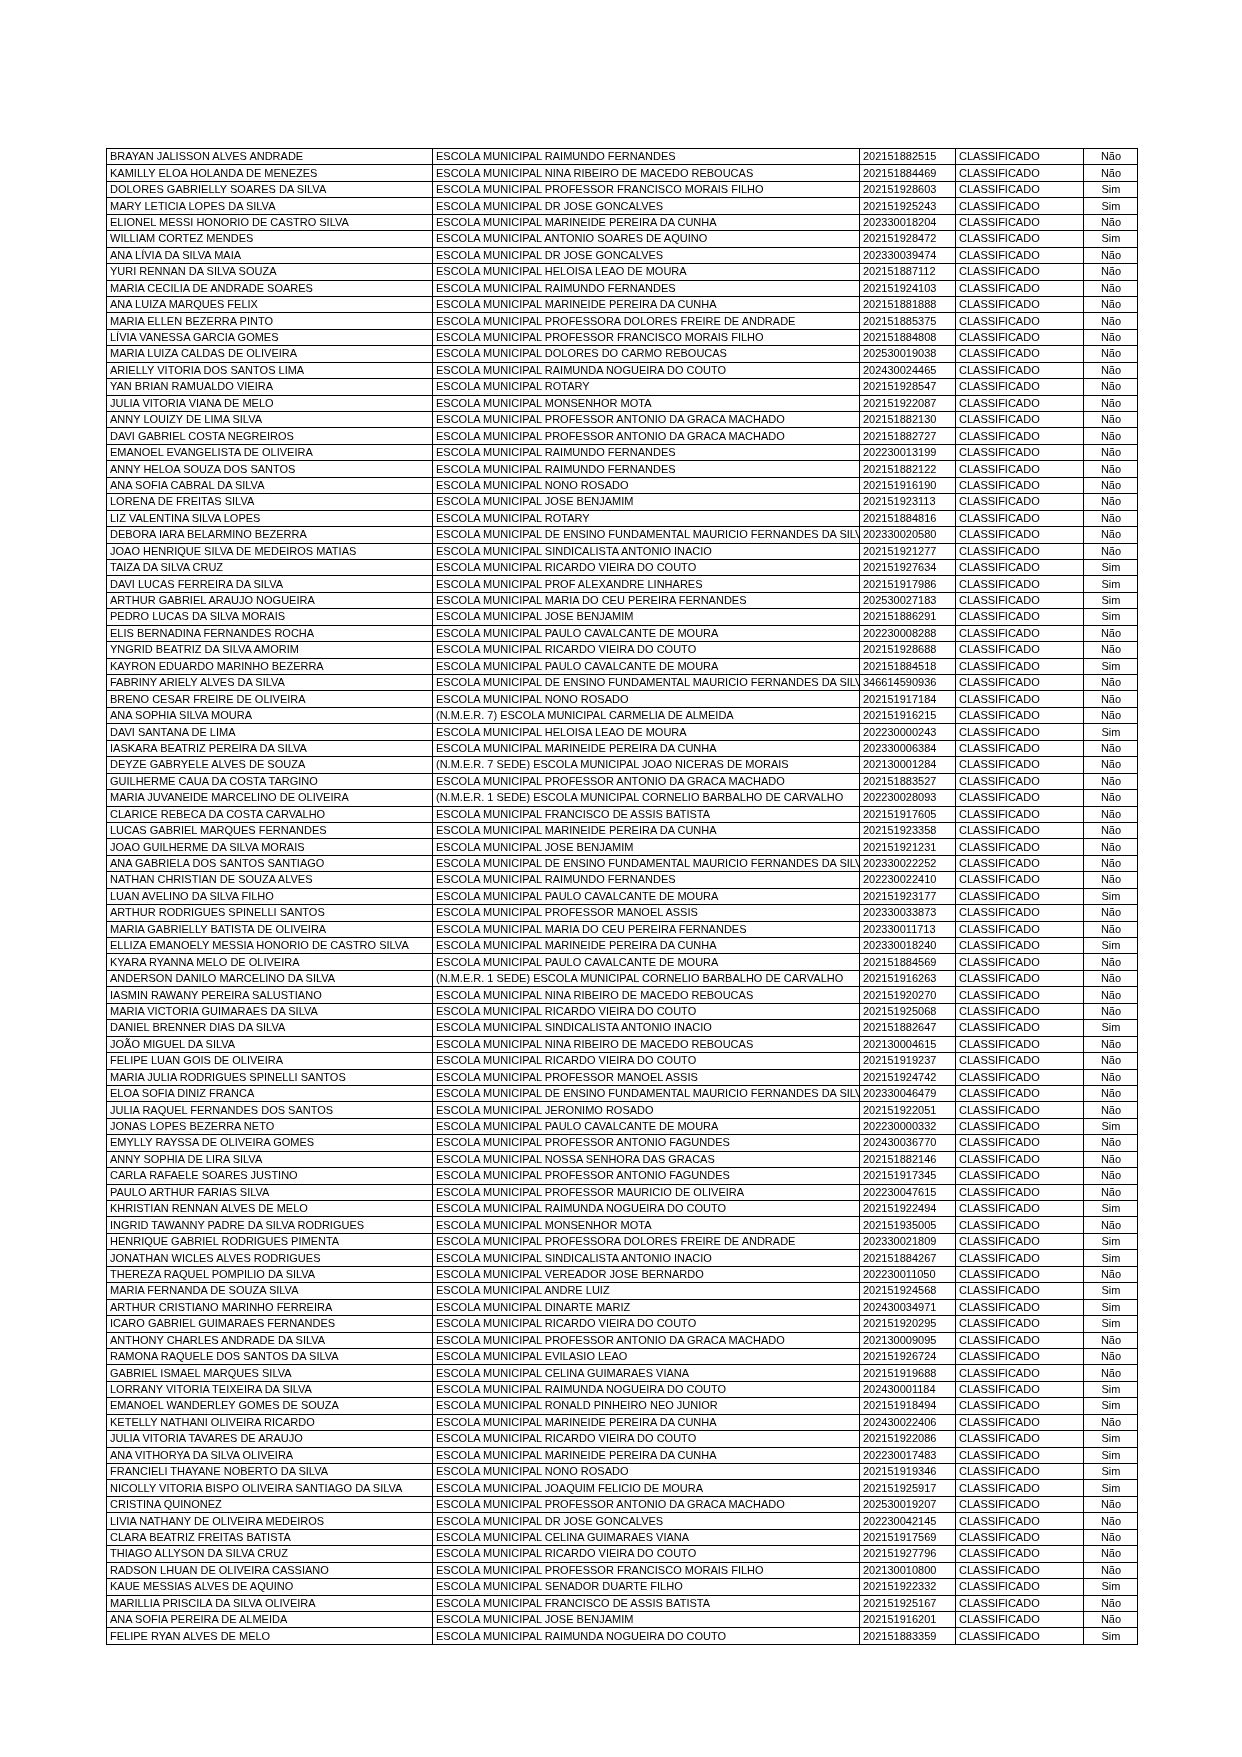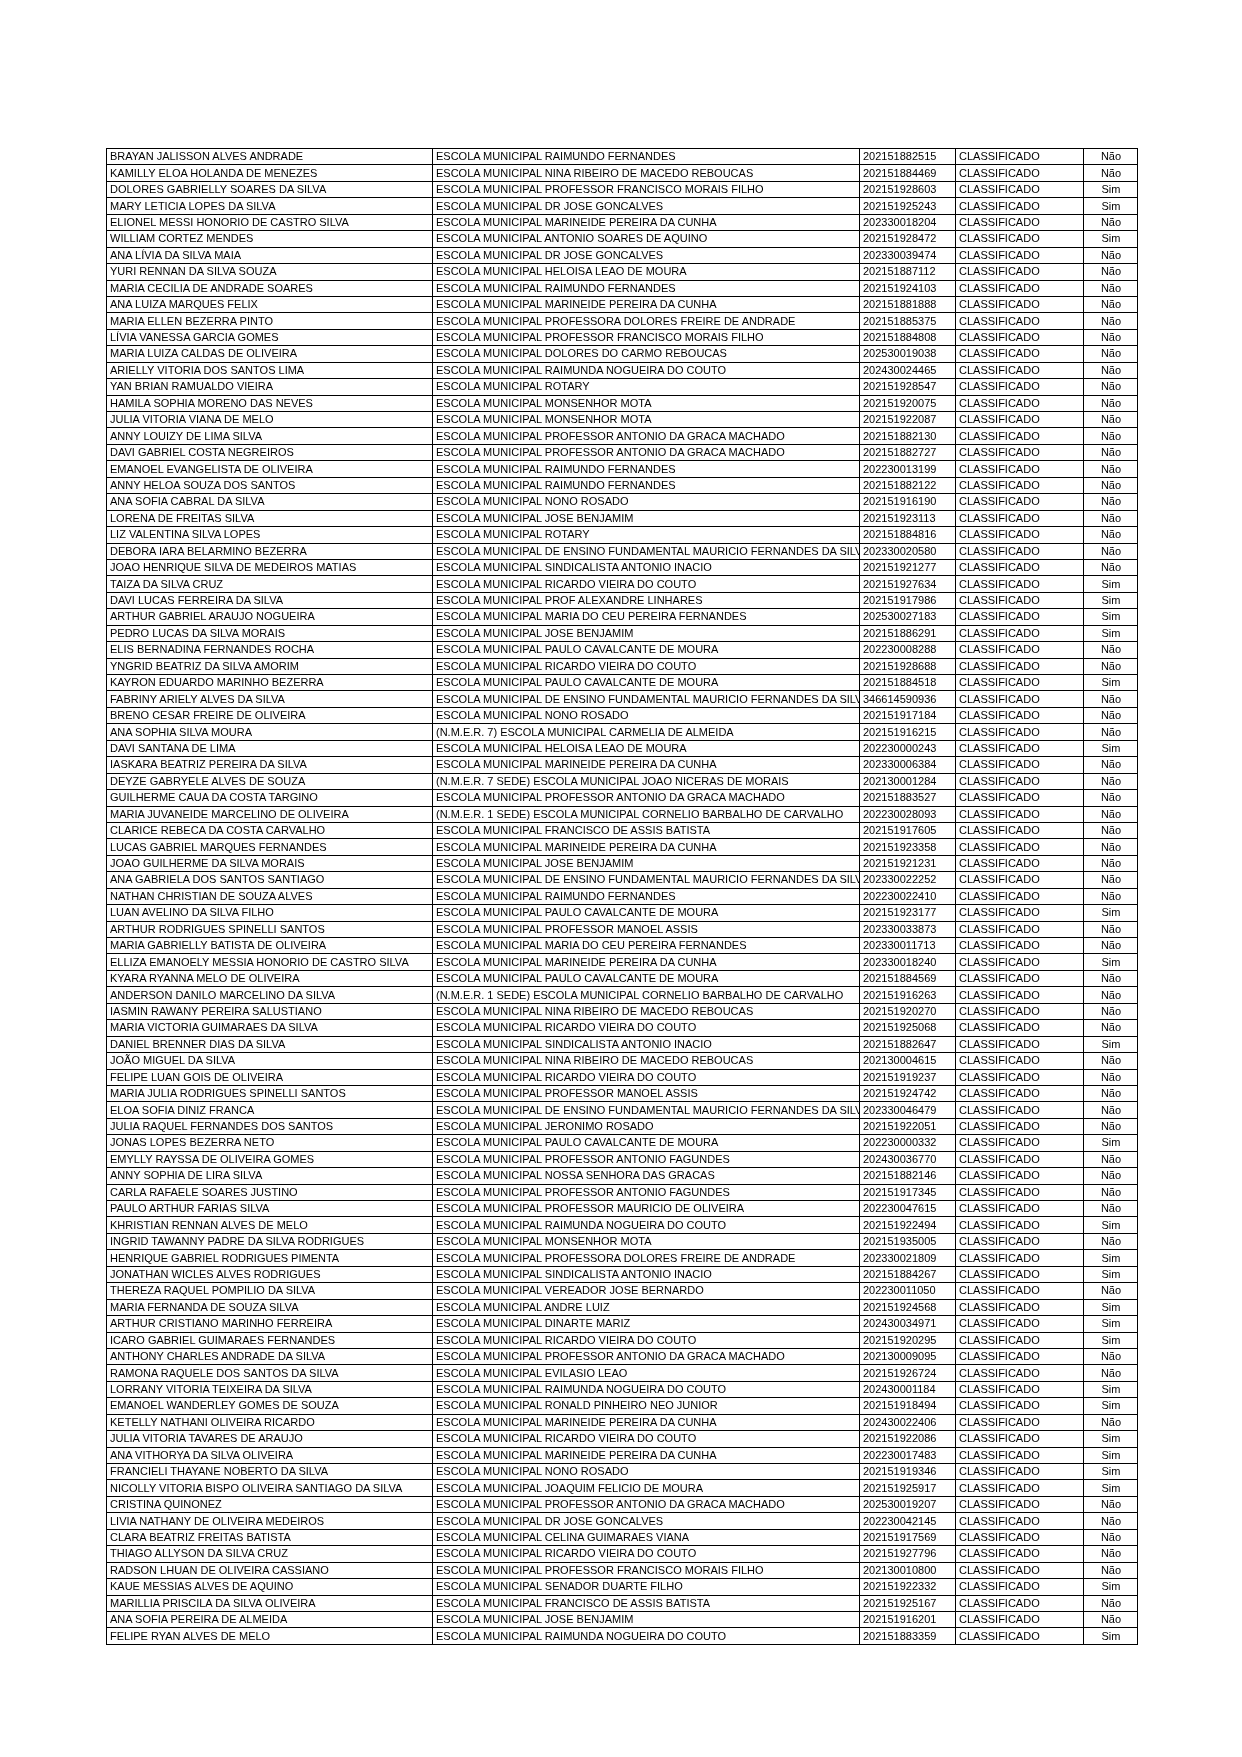--- a/index.html
+++ b/index.html
@@ -147,27 +147,20 @@
     <td class="c-flag">Não</td>
   </tr>
         <tr>
     <td class="c-name">YAN BRIAN RAMUALDO VIEIRA</td>
     <td class="c-school">ESCOLA MUNICIPAL ROTARY</td>
     <td class="c-id">202151928547</td>
     <td class="c-status">CLASSIFICADO</td>
     <td class="c-flag">Não</td>
   </tr>
         <tr>
-    <td class="c-name">HAMILA SOPHIA MORENO DAS NEVES</td>
-    <td class="c-school">ESCOLA MUNICIPAL MONSENHOR MOTA</td>
-    <td class="c-id">202151920075</td>
-    <td class="c-status">CLASSIFICADO</td>
-    <td class="c-flag">Não</td>
-  </tr>
-        <tr>
     <td class="c-name">JULIA VITORIA VIANA DE MELO</td>
     <td class="c-school">ESCOLA MUNICIPAL MONSENHOR MOTA</td>
     <td class="c-id">202151922087</td>
     <td class="c-status">CLASSIFICADO</td>
     <td class="c-flag">Não</td>
   </tr>
         <tr>
     <td class="c-name">ANNY LOUIZY DE LIMA SILVA</td>
     <td class="c-school">ESCOLA MUNICIPAL PROFESSOR ANTONIO DA GRACA MACHADO</td>
     <td class="c-id">202151882130</td>
@@ -563,20 +556,27 @@
     <td class="c-name">ANTHONY CHARLES ANDRADE DA SILVA</td>
     <td class="c-school">ESCOLA MUNICIPAL PROFESSOR ANTONIO DA GRACA MACHADO</td>
     <td class="c-id">202130009095</td>
     <td class="c-status">CLASSIFICADO</td>
     <td class="c-flag">Não</td>
   </tr>
         <tr>
     <td class="c-name">RAMONA RAQUELE DOS SANTOS DA SILVA</td>
     <td class="c-school">ESCOLA MUNICIPAL EVILASIO LEAO</td>
     <td class="c-id">202151926724</td>
+    <td class="c-status">CLASSIFICADO</td>
+    <td class="c-flag">Não</td>
+  </tr>
+        <tr>
+    <td class="c-name">GABRIEL ISMAEL MARQUES SILVA</td>
+    <td class="c-school">ESCOLA MUNICIPAL CELINA GUIMARAES VIANA</td>
+    <td class="c-id">202151919688</td>
     <td class="c-status">CLASSIFICADO</td>
     <td class="c-flag">Não</td>
   </tr>
         <tr>
     <td class="c-name">LORRANY VITORIA TEIXEIRA DA SILVA</td>
     <td class="c-school">ESCOLA MUNICIPAL RAIMUNDA NOGUEIRA DO COUTO</td>
     <td class="c-id">202430001184</td>
     <td class="c-status">CLASSIFICADO</td>
     <td class="c-flag">Sim</td>
   </tr>

